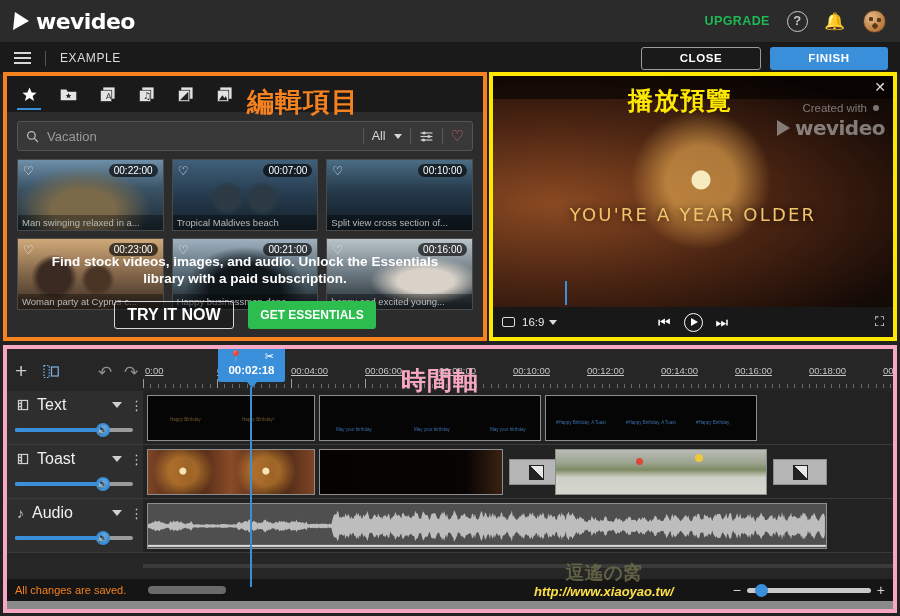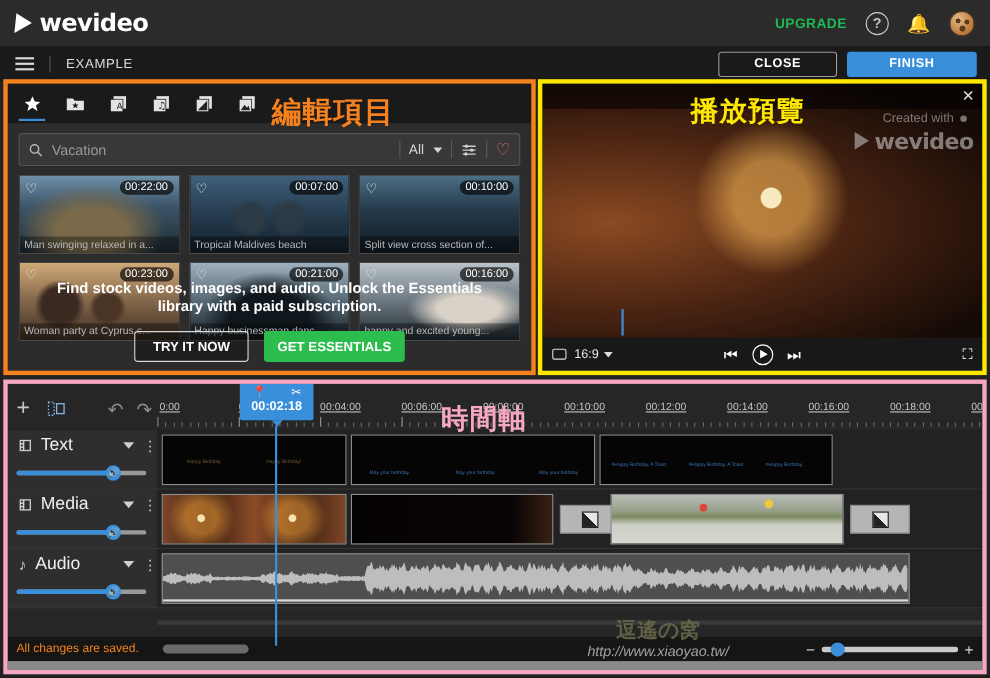--- a/index.html
+++ b/index.html
@@ -51,21 +51,21 @@
   .projbar {
     position: absolute; left: 0; top: 42px; width: 900px; height: 32px;
     background: #1a1a1a; display: flex; align-items: center;
   }
   .hamburger { margin-left: 14px; display: flex; flex-direction: column; gap: 3px; cursor: pointer; }
   .hamburger span { display: block; width: 17px; height: 2px; background: #d8d8d8; }
   .proj-div { width: 1px; height: 15px; background: #555; margin: 0 14px; }
   .proj-name { color: #ddd; font-size: 12px; letter-spacing: .6px; }
   .proj-right { margin-left: auto; display: flex; gap: 9px; margin-right: 12px; }
   .btn-close {
-    width: 108px; height: 23px; border: 1px solid #9a9a9a; border-radius: 3px;
+    width: 120px; height: 23px; border: 1px solid #9a9a9a; border-radius: 3px;
     background: transparent; color: #fff; font-size: 11.5px; font-weight: bold;
     letter-spacing: .6px; cursor: pointer; font-family: "Liberation Sans", sans-serif;
   }
   .btn-finish {
     width: 118px; height: 23px; border: none; border-radius: 3px;
     background: #3a8fdb; color: #fff; font-size: 11.5px; font-weight: bold;
     letter-spacing: .6px; cursor: pointer; font-family: "Liberation Sans", sans-serif;
   }
 
   
@@ -104,22 +104,22 @@
   .tile .fav { position: absolute; left: 5px; top: 4px; color: #e8e8e8; font-size: 12px; }
   .tile .dur { position: absolute; right: 5px; top: 4px; background: rgba(0,0,0,.65);
                color: #fff; font-size: 10px; padding: 1px 5px; border-radius: 9px; }
   .tile .cap { position: absolute; left: 0; right: 0; bottom: 0; color: #b8b8b8; font-size: 9.5px;
                padding: 2px 4px; background: rgba(0,0,0,.35); white-space: nowrap; overflow: hidden; }
 
   .promo { position: absolute; left: 0; right: 0; top: 46px; bottom: 0; z-index: 5;
            display: flex; flex-direction: column; align-items: center; padding-top: 48px; }
   .promo-txt { width: 430px; text-align: center; color: #fff; font-size: 13.5px; font-weight: bold; line-height: 1.26; }
   .promo-btns { display: flex; gap: 14px; margin-top: 14px; }
-  .btn-try { width: 104px; height: 28px; border: 1px solid #d8d8d8; border-radius: 3px; background: rgba(20,20,20,.55);
-             color: #fff; font-size: 12px; font-weight: bold; cursor: pointer; font-family: "Liberation Sans", sans-serif; }
+  .btn-try { width: 120px; height: 28px; border: 1px solid #d8d8d8; border-radius: 3px; background: rgba(20,20,20,.55);
+             color: #fff; font-size: 16px; font-weight: bold; cursor: pointer; font-family: "Liberation Sans", sans-serif; }
   .btn-ess { width: 128px; height: 28px; border: none; border-radius: 3px; background: #2dbd4e;
              color: #fff; font-size: 12px; font-weight: bold; cursor: pointer; font-family: "Liberation Sans", sans-serif; }
 
   
   .preview { position: absolute; left: 493px; top: 76px; width: 400px; height: 261px; background: #111; overflow: hidden; }
   .pv-video { position: absolute; left: 0; top: 0; width: 400px; height: 231px; overflow: hidden;
     background:
       radial-gradient(circle at 52% 45%, rgba(255,244,200,.95) 0 9px, rgba(255,190,90,.55) 10px 34px, rgba(0,0,0,0) 70px),
       radial-gradient(ellipse at 15% 55%, #8a4a22 0%, #4a2412 45%, #140a06 85%),
       radial-gradient(ellipse at 88% 50%, #c9764a 0%, #6b3418 50%, #160b06 90%),
@@ -210,21 +210,21 @@
   .status-pill { width: 78px; height: 8px; border-radius: 5px; background: #6a6a6a; margin-left: 22px; }
   .zoom-ctl { margin-left: auto; display: flex; align-items: center; gap: 6px; margin-right: 8px; }
   .zm-sign { color: #d6d6d6; font-size: 14px; cursor: pointer; line-height: 10px; }
   .zm-track { width: 124px; height: 5px; background: #c9c9c9; border-radius: 3px; position: relative; }
   .zm-knob { position: absolute; top: -4px; left: 8px; width: 13px; height: 13px; border-radius: 50%; background: #3a8fdb; cursor: pointer; }
   .btm-bar { position: absolute; left: 0; bottom: 0; width: 886px; height: 8px; background: #8a8a8a; }
 
   
   .wm { position: absolute; left: 520px; top: 560px; z-index: 35; pointer-events: none; text-align: center; margin-left: 14px; }
   .wm .wm-logo { color: #6b6b4a; font-size: 19px; font-weight: bold; font-family: "DejaVu Sans", sans-serif; opacity: .85; }
-  .wm .wm-url { color: #a3a3a3; font-size: 13px; font-style: italic; font-weight: normal; margin-top: -2px; }
+  .wm .wm-url { color: #fde047; font-size: 13px; font-style: italic; font-weight: bold; margin-top: -2px; }
 </style>
 </head>
 <body>
 
 <div id="app">
 
   <div class="brandbar">
     <div class="logo-wrap">
       <div class="logo-tri"></div>
       <div class="logo-text">wevideo</div>
@@ -381,20 +381,21 @@
         <div class="pv-x">✕</div>
       </div>
       <div class="pv-created">
         <div class="ct">Created with</div>
         <div class="cdot"></div>
       </div>
       <div class="pv-wm">
         <div class="tri"></div>
         <div class="wt">wevideo</div>
       </div>
+      <div class="pv-caption">YOU'RE A YEAR OLDER</div>
       <div class="pv-ph"></div>
     </div>
     <div class="pv-ctrl">
       <div class="ar-box"></div>
       <div class="ar-txt">16:9</div>
       <div class="ar-car"></div>
       <div class="pv-transport">
         <span>⏮</span>
         <div class="play-c">
             <i></i>
@@ -589,21 +590,21 @@
       <div class="track">
         <div class="trk-head">
           <div class="trk-top">
             <svg class="trk-ic" width="12" height="12" viewBox="0 0 14 14">
                 <rect x="1" y="1" width="12" height="12" fill="#cfcfcf"></rect>
                 <rect x="2.4" y="2.4" width="2" height="2" fill="#2e2e2e"></rect>
                 <rect x="2.4" y="6" width="2" height="2" fill="#2e2e2e"></rect>
                 <rect x="2.4" y="9.6" width="2" height="2" fill="#2e2e2e"></rect>
                 <rect x="6" y="2.4" width="5.6" height="9.2" fill="#2e2e2e"></rect>
               </svg>
-            <div class="trk-name">Media</div>
+            <div class="trk-name">Toast</div>
             <div class="trk-car"></div>
             <div class="trk-kebab">⋮</div>
           </div>
           <div class="vol">
             <div class="bar"></div>
             <div class="fill"></div>
             <div class="knob">🔊</div>
           </div>
         </div>
         <div class="trk-body">

